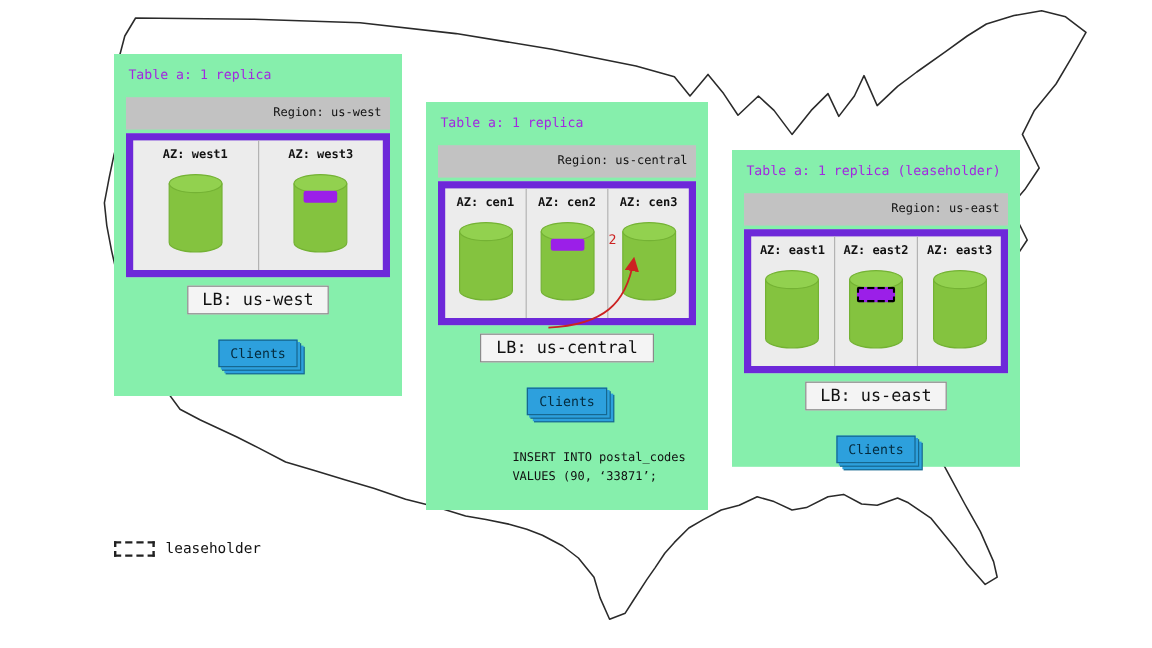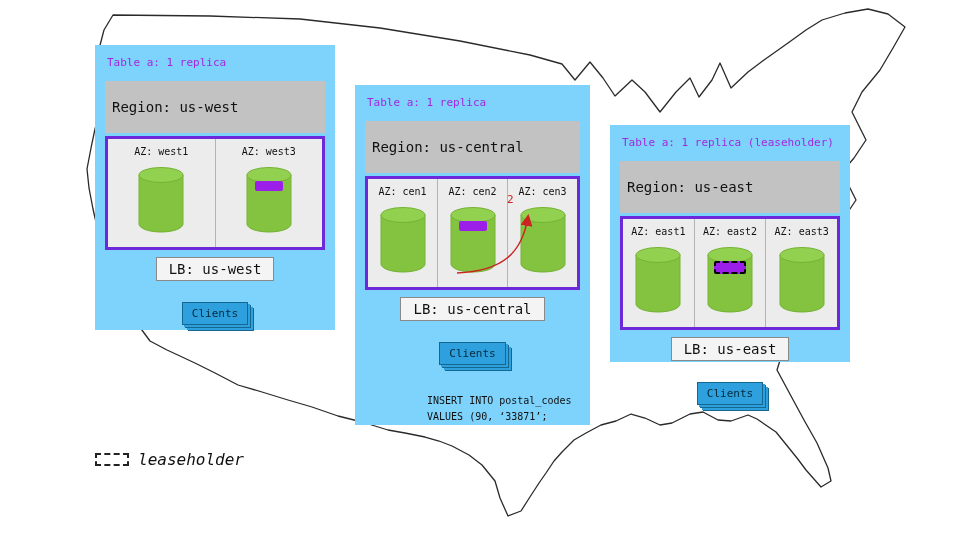--- a/index.html
+++ b/index.html
@@ -4,29 +4,29 @@
 <style>
   * { margin:0; padding:0; box-sizing:border-box; }
   html,body { width:960px; height:540px; }
   body {
     position:relative; background:#ffffff; overflow:hidden;
     font-family:"DejaVu Sans Mono","Liberation Mono",monospace;
     color:#111;
   }
   .map-svg { position:absolute; left:0; top:0; z-index:0; }
 
-  .panel { position:absolute; background:#7dd3fc; z-index:2; padding:8px 10px; }
+  .panel { position:absolute; background:#86efac; z-index:2; padding:8px 10px; }
   .panel-west    { left:95px;  top:45px;  width:240px; height:285px; }
   .panel-central { left:355px; top:85px;  width:235px; height:340px; }
-  .panel-east    { left:610px; top:125px; width:240px; height:237px; }
+  .panel-east    { left:610px; top:125px; width:240px; height:264px; }
 
   .table-label { color:var(--table_label,#a228e0); font-size:11px; padding:3px 0 12px 2px; white-space:nowrap; }
-  .region-bar  { background:#c2c2c2; font-size:14px; padding:18px 7px; margin-bottom:3px; }
+  .region-bar  { background:#c2c2c2; font-size:10px; padding:8px 7px; margin-bottom:3px;text-align:right; }
 
-  .az-row { display:flex; border:3px solid #6d28d9; background:#ececec; }
+  .az-row { display:flex; border:6px solid #6d28d9; background:#ececec;font-weight:bold; }
   .az { flex:1; display:flex; flex-direction:column; align-items:center;
         padding:7px 0 14px; border-right:1px solid #b3b3b3; }
   .az:last-child { border-right:none; }
   .az-label { font-size:10px; margin-bottom:10px; white-space:nowrap; }
 
   .cyl { position:relative; width:46px; height:66px; }
   .cyl svg { display:block; }
   .replica { position:absolute; left:50%; transform:translateX(-50%); top:14px;
              width:28px; height:10px; background:var(--replica,#9b1fe8); border-radius:2px; }
   .replica.leaseholder { width:32px; height:13px; border:2px dashed #000; }
@@ -41,21 +41,21 @@
                         5px 5px 0 var(--clients,#2da0dd), 6px 6px 0 #16678f; }
 
   .sql-block { font-size:10px; line-height:1.55; margin-top:28px; padding-left:62px; white-space:nowrap; }
 
   .arrow-svg { position:absolute; left:0; top:0; z-index:3; pointer-events:none; }
   .arrow-label { position:absolute; left:152px; top:108px; z-index:4;
                  color:var(--arrow,#cc2222); font-size:11px; }
 
   .legend { position:absolute; left:95px; top:450px; z-index:2; display:flex; align-items:center; gap:9px; }
   .legend-swatch { width:34px; height:13px; background:#fff; border:2px dashed #222; display:inline-block; }
-  .legend-label { font-size:16px;font-style:italic; }
+  .legend-label { font-size:12px; }
 </style>
 </head>
 <body>
 
 <svg class="map-svg" width="960" height="540" viewBox="0 0 960 540">
   <path d="M113,15 L210,16 L300,19 L380,28 L460,41 L530,55 L562,64
            L575,80 L590,62 L603,78 L615,96 L632,80 L645,92 L660,112 L676,92 L690,78 L699,97 L712,80 L720,63 L731,88
            L748,72 L764,60 L788,43 L806,30 L822,20 L845,13 L868,9 L888,14 L905,27
            L893,48 L880,70 L862,92 L852,112
            L866,140 L854,158 L842,172 L856,200 L844,218 L835,233 L822,262 L808,286 L799,302 L787,338 L777,370

